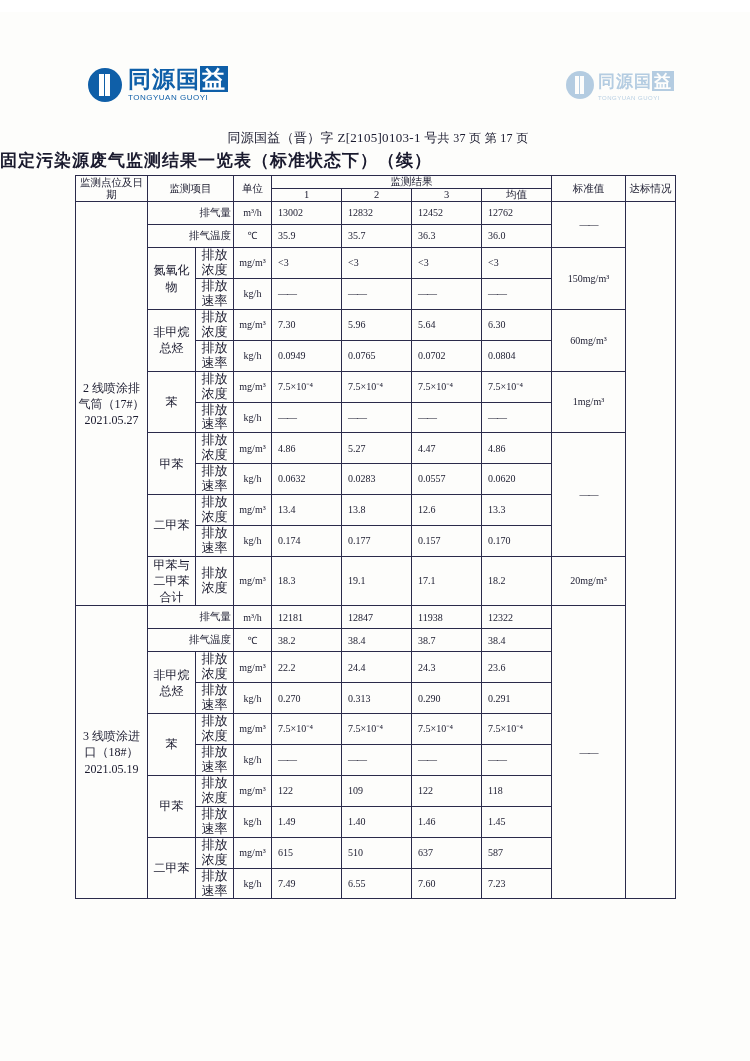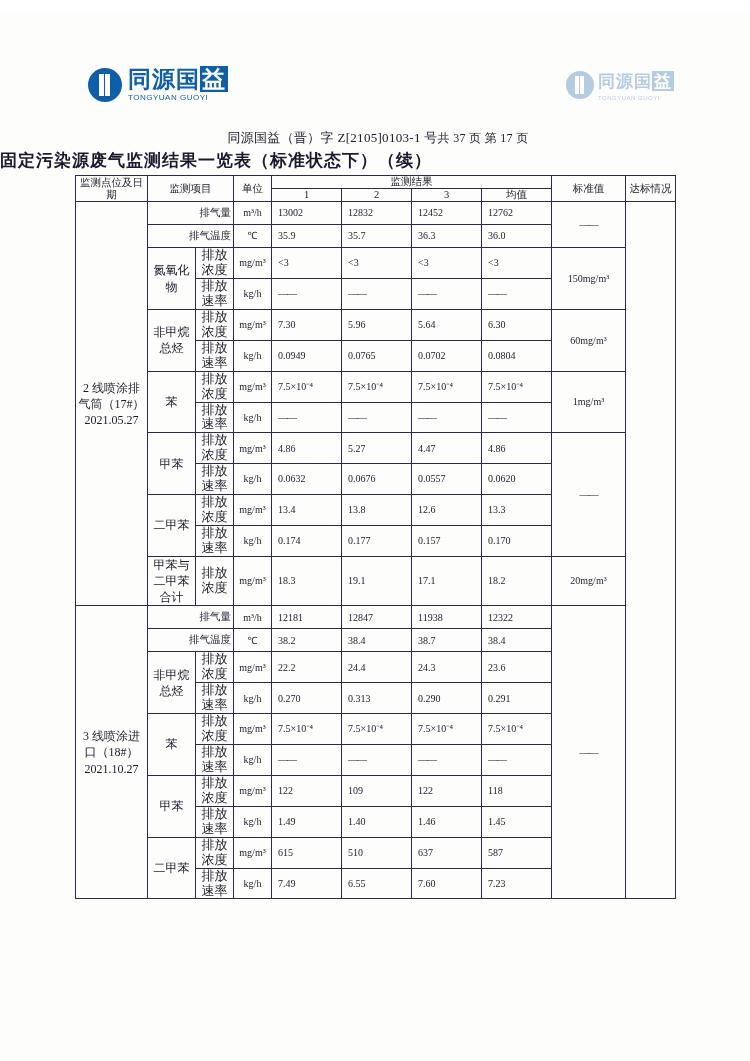--- a/index.html
+++ b/index.html
@@ -255,21 +255,21 @@
           <td class="val">4.86</td>
           <td class="val">5.27</td>
           <td class="val">4.47</td>
           <td class="val">4.86</td>
           <td rowspan="4" class="dash">——</td>
         </tr>
         <tr class="r2">
           <td class="small">排放速率</td>
           <td>kg/h</td>
           <td class="val">0.0632</td>
-          <td class="val">0.0676</td>
+          <td class="val">0.0283</td>
           <td class="val">0.0557</td>
           <td class="val">0.0620</td>
         </tr>
         <tr class="r2">
           <td rowspan="2" class="grp">二甲苯</td>
           <td class="small">排放浓度</td>
           <td>mg/m³</td>
           <td class="val">13.4</td>
           <td class="val">13.8</td>
           <td class="val">12.6</td>
@@ -287,21 +287,21 @@
           <td rowspan="1" class="grp">甲苯与二甲苯合计</td>
           <td class="small">排放浓度</td>
           <td>mg/m³</td>
           <td class="val">18.3</td>
           <td class="val">19.1</td>
           <td class="val">17.1</td>
           <td class="val">18.2</td>
           <td rowspan="1">20mg/m³</td>
         </tr>
         <tr class="r">
-          <td rowspan="10" class="grp">3 线喷涂进口（18#）2021.10.27</td>
+          <td rowspan="10" class="grp">3 线喷涂进口（18#）2021.05.19</td>
           <td colspan="2" class="lbl">排气量</td>
           <td>m³/h</td>
           <td class="val">12181</td>
           <td class="val">12847</td>
           <td class="val">11938</td>
           <td class="val">12322</td>
           <td rowspan="12" class="dash">——</td>
         </tr>
         <tr class="r">
           <td colspan="2" class="lbl">排气温度</td>

